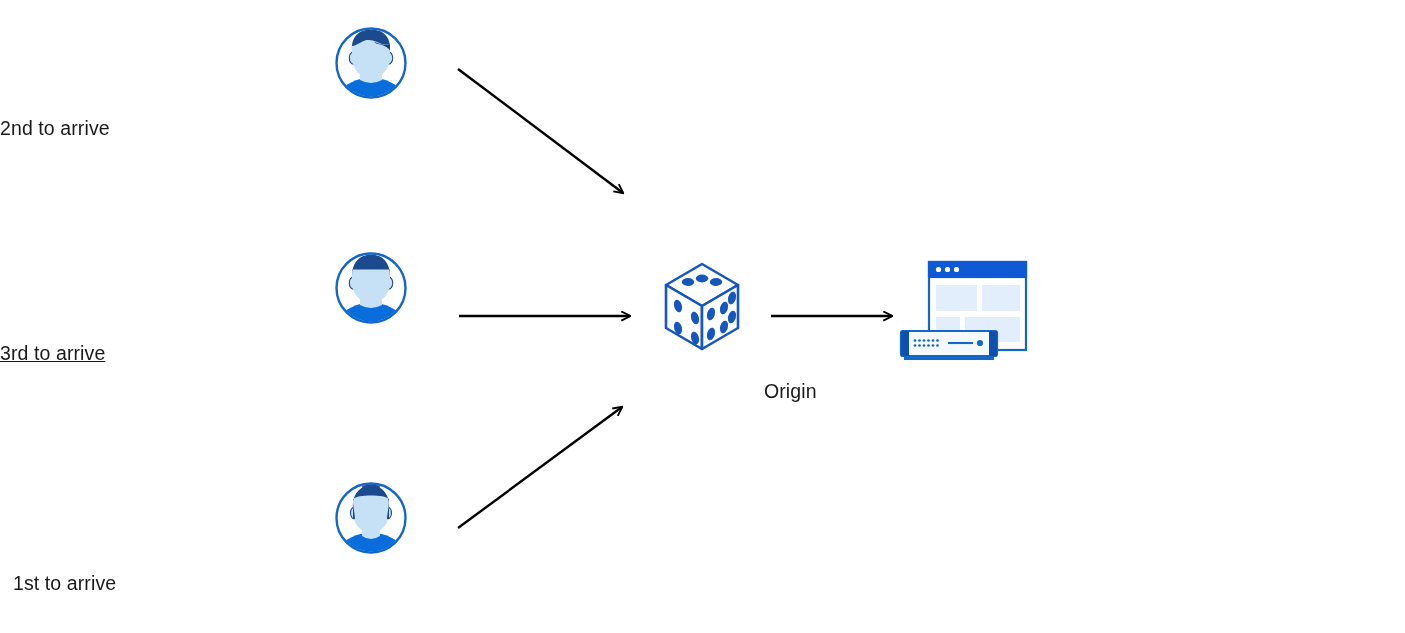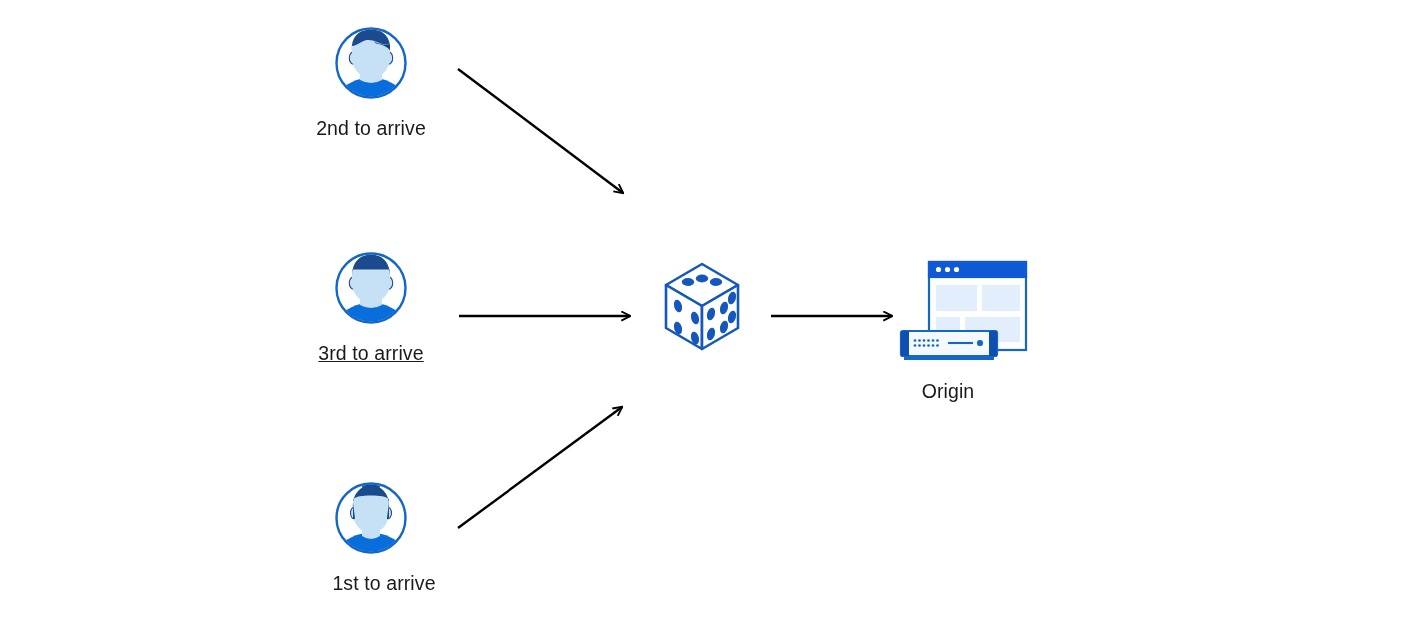--- a/index.html
+++ b/index.html
@@ -21,21 +21,20 @@
     left: 0;
     width: 1405px;
     height: 633px;
   }
   .node-label {
     position: absolute;
     font-family: "Liberation Sans", sans-serif;
     font-size: 19.5px;
     color: #1a1a1a;
     white-space: nowrap;
-    text-align: center;
     letter-spacing: 0.1px;
   }
   svg { display: block; overflow: visible; }
 </style>
 </head>
 <body>
 
 <svg id="diagram-canvas" viewBox="0 0 1405 633" xmlns="http://www.w3.org/2000/svg">
   <defs>
     <marker id="arrowhead" viewBox="0 0 12 12" refX="10.5" refY="6" markerWidth="11" markerHeight="11" orient="auto-start-reverse" markerUnits="userSpaceOnUse">
@@ -225,13 +224,13 @@
     </g>
   </g>
 </svg>
 
 <div class="node-label" style="left:0; top:117px; width:742px;">2nd to arrive</div>
 
 <div class="node-label" style="left:0; top:342px; width:742px;text-decoration:underline;">3rd to arrive</div>
 
 <div class="node-label" style="left:13px; top:572px; width:742px;">1st to arrive</div>
 
-<div class="node-label" style="left:748px; top:380px; width:400px;">Origin</div>
+<div class="node-label" style="left:764px; top:380px; width:400px;">Origin</div>
 
 </body></html>

